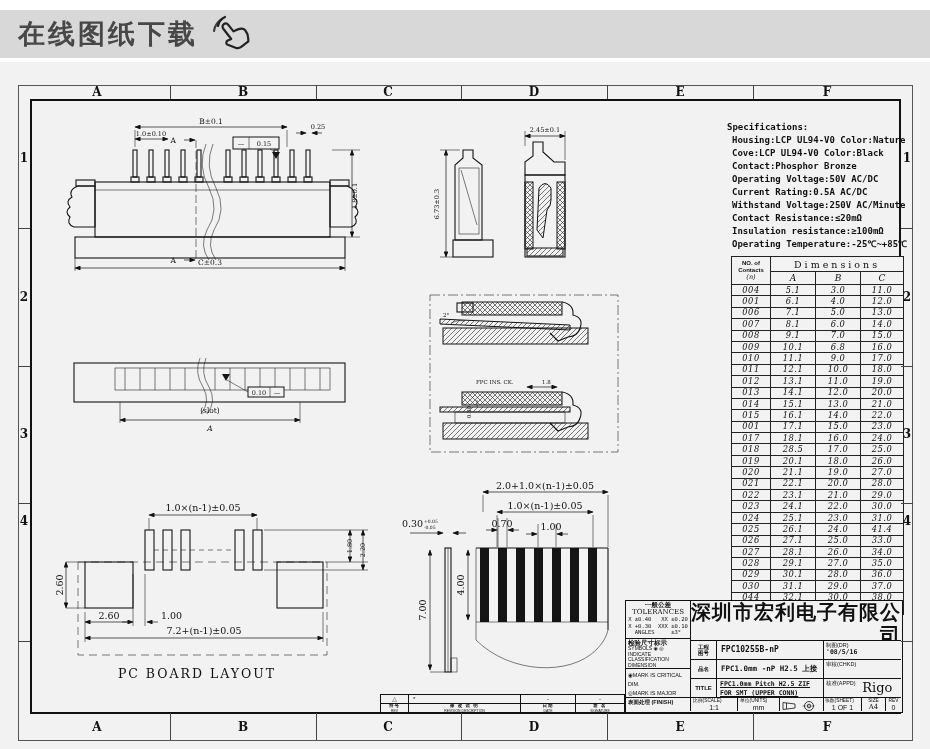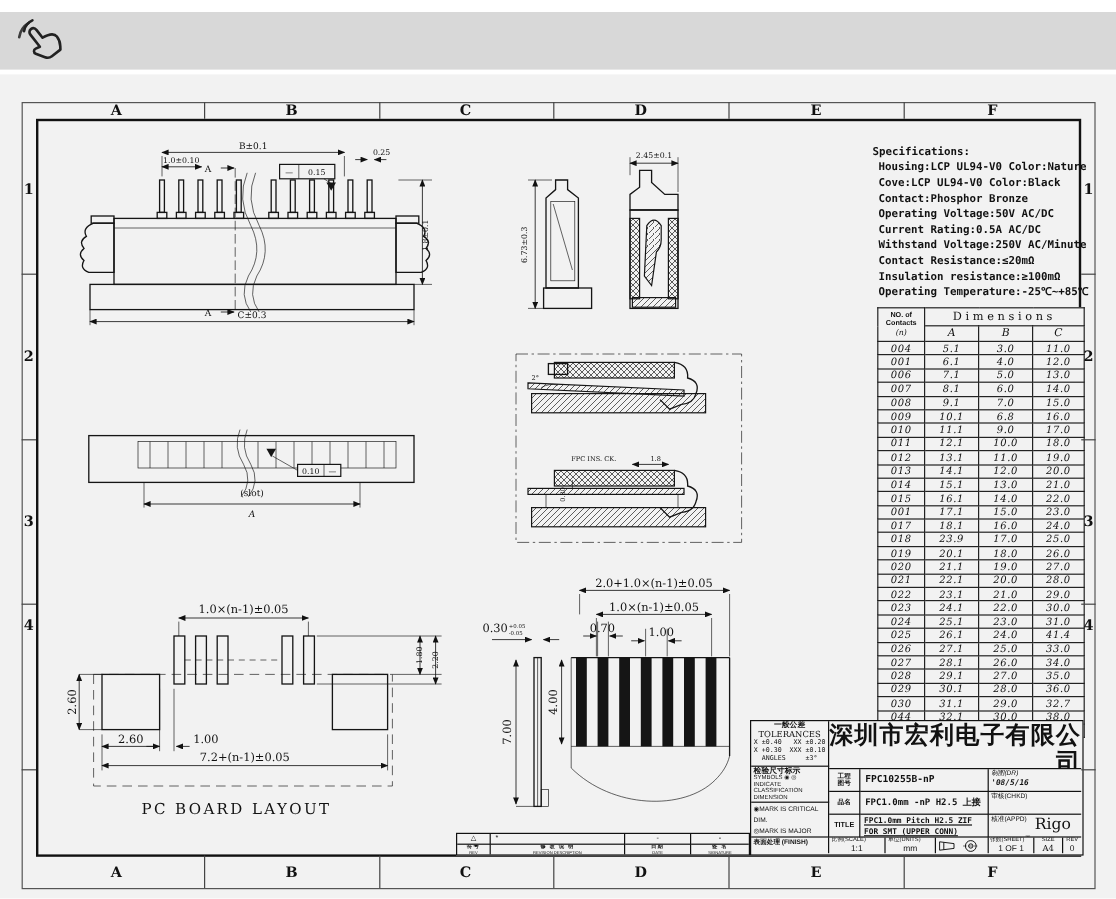--- a/index.html
+++ b/index.html
@@ -69,20 +69,21 @@
   .rev-d{font-size:6px;line-height:8px;}
   .rev-h-cn{font-size:4.5px;font-weight:bold;line-height:4.5px;letter-spacing:1px;}
   .rev-h-en{font-size:3.8px;line-height:4px;transform:scale(.9);}
 </style>
 </head>
 <body>
 
 <div id="stage">
 
   <div class="banner">
+    <span class="banner-title">在线图纸下载</span>
     <svg class="hand" width="46" height="42" viewBox="0 0 46 42">
       <g fill="none" stroke="#222" stroke-width="2.2" stroke-linecap="round" stroke-linejoin="round">
         <path d="M6,13 A12,12 0 0 1 13,4"></path>
         <path d="M2,18 A17,17 0 0 1 10,6" opacity="0.85"></path>
         <g transform="rotate(-38 24 22)">
           <path d="M21,6 c2.2,0 3.2,1.7 3.2,3.6 l0,8 c4.5,0.6 10,2.2 10,6.6 c0,3.2 -1.1,6 -2.8,8.2 l-1.6,2.2 l-9,0 c-2.2,0 -3.9,-1.1 -5,-2.9 l-4.3,-7 c-1.1,-1.8 0.5,-3.9 2.6,-3.4 l3.7,0.9 l0,-12.6 c0,-1.9 1,-3.6 3.2,-3.6 z"></path>
         </g>
       </g>
     </svg>
   </div>
@@ -430,21 +431,21 @@
           <td>23.0</td>
         </tr>
         <tr>
           <td>017</td>
           <td>18.1</td>
           <td>16.0</td>
           <td>24.0</td>
         </tr>
         <tr>
           <td>018</td>
-          <td>23.9</td>
+          <td>28.5</td>
           <td>17.0</td>
           <td>25.0</td>
         </tr>
         <tr>
           <td>019</td>
           <td>20.1</td>
           <td>18.0</td>
           <td>26.0</td>
         </tr>
         <tr>
@@ -504,21 +505,21 @@
         <tr>
           <td>029</td>
           <td>30.1</td>
           <td>28.0</td>
           <td>36.0</td>
         </tr>
         <tr>
           <td>030</td>
           <td>31.1</td>
           <td>29.0</td>
-          <td>32.7</td>
+          <td>37.0</td>
         </tr>
         <tr>
           <td>044</td>
           <td>32.1</td>
           <td>30.0</td>
           <td>38.0</td>
         </tr>
         <tr>
           <td>032</td>
           <td>33.1</td>
@@ -552,21 +553,21 @@
       <div class="company-cn">深圳市宏利电子有限公司</div>
 
     </div>
     <div class="tc" style="left:65px;top:40px;width:26px;height:19px;text-align:center;">
       <div class="lab cnb" style="padding-top:3px;">工程</div>
       <div class="lab cnb">图号</div>
     </div>
     <div class="tc" style="left:91px;top:40px;width:107px;height:19px;">
       <div class="v-big">FPC10255B-nP</div>
     </div>
-    <div class="tc nr" style="left:198px;top:40px;width:77px;height:19px;padding:1px 2px;font-style:italic;">
+    <div class="tc nr" style="left:198px;top:40px;width:77px;height:19px;padding:1px 2px;">
       <div class="lab">制图(DR)</div>
       <div style="font-size:6.5px;font-family:'DejaVu Sans Mono',monospace;font-weight:bold;">'08/5/16</div>
     </div>
     <div class="tc" style="left:65px;top:59px;width:26px;height:19px;text-align:center;">
       <div class="lab cnb" style="padding-top:6px;">品名</div>
     </div>
     <div class="tc" style="left:91px;top:59px;width:107px;height:19px;">
       <div class="v-med">FPC1.0mm -nP H2.5 上接半包</div>
     </div>
     <div class="tc nr" style="left:198px;top:59px;width:77px;height:19px;padding:1px 2px;">

